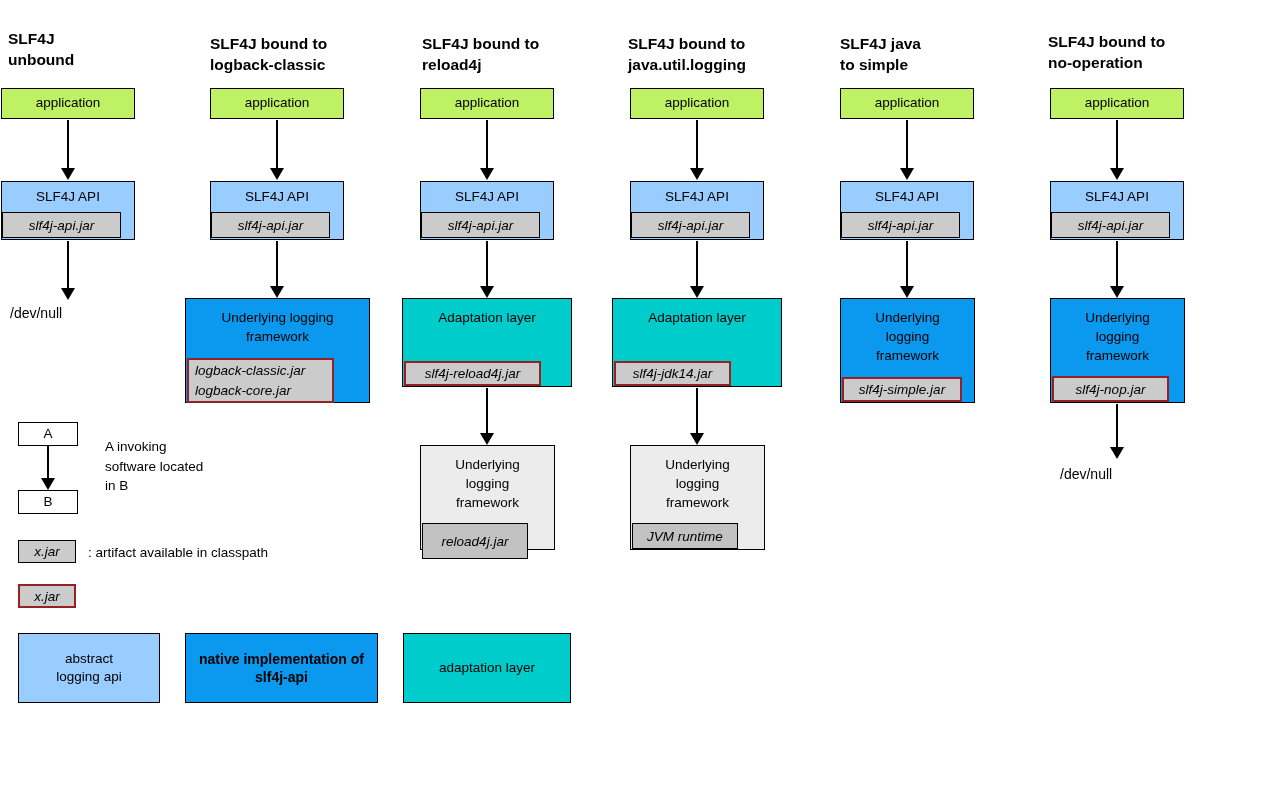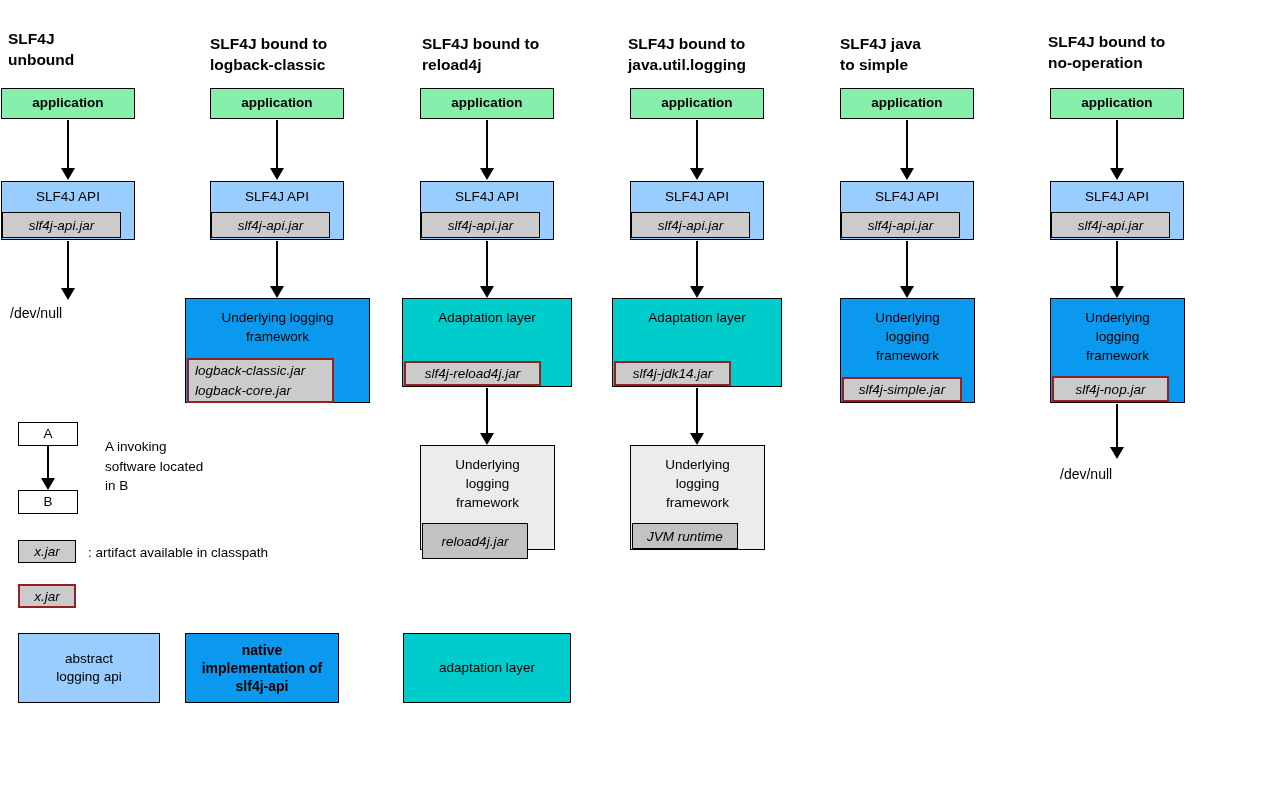--- a/index.html
+++ b/index.html
@@ -1,20 +1,20 @@
 <!DOCTYPE html>
 <html><head>
 <meta charset="utf-8">
 <style>
   html,body{margin:0;padding:0;background:#fff;}
   .canvas{position:relative;width:1271px;height:809px;background:#ffffff;overflow:hidden;
           font-family:"Liberation Sans","DejaVu Sans",sans-serif;color:#000;}
   .heading{position:absolute;font-weight:bold;font-size:15.5px;line-height:21px;white-space:nowrap;}
   .box{position:absolute;border:1px solid #000;box-sizing:border-box;font-size:13.5px;text-align:center;}
-  .app{background:#86efac;line-height:28px;font-weight:bold;}
+  .app{background:#bef264;line-height:28px;}
   .api{background:#99ccff;}
   .api-label{line-height:29px;}
   .jar{position:absolute;background:#cbcbcb;border:1px solid #000;box-sizing:border-box;
        font-style:italic;font-size:13.5px;display:flex;align-items:center;justify-content:center;}
   .jar.binding{border:2px solid #942222;}
   .jar.multiline{display:block;text-align:left;padding:1px 0 0 6px;line-height:20px;}
   .jar.dark{background:#c2c2c2;}
   .native{background:#0a99ee;}
   .adaptation{background:#00cccc;}
   .graybox{background:#ececec;}
@@ -181,20 +181,20 @@
     </div>
   <div class="plain-text" style="left:88px;top:543px">: artifact available in classpath</div>
 
   <div class="jar binding" style="left:18px;top:584px;width:58px;height:24px">
       <span>x.jar</span>
     </div>
 
   <div class="type-box" style="left:18px;top:633px;width:142px;height:70px;background:#99ccff">
       <span style="padding:0 24px">abstract logging api</span>
     </div>
-  <div class="type-box boldtext" style="left:185px;top:633px;width:154px;height:70px;background:#0a99ee">
+  <div class="type-box boldtext" style="left:185px;top:633px;width:193px;height:70px;background:#0a99ee">
       <span style="padding:0 12px">native implementation of slf4j-api</span>
     </div>
   <div class="type-box" style="left:403px;top:633px;width:168px;height:70px;background:#00cccc">
       <span>adaptation layer</span>
     </div>
 
 </div>
 
 </body></html>

